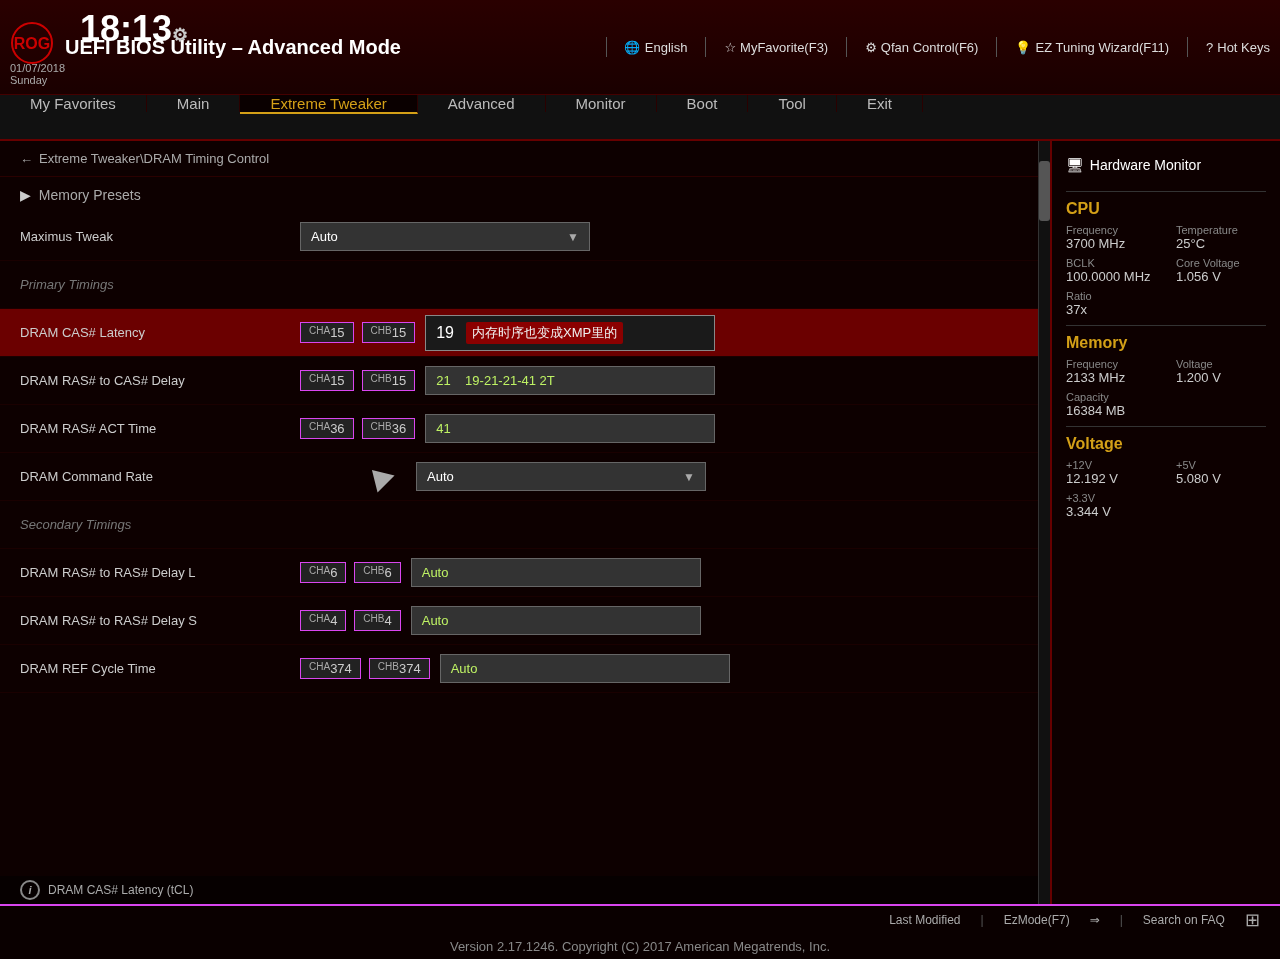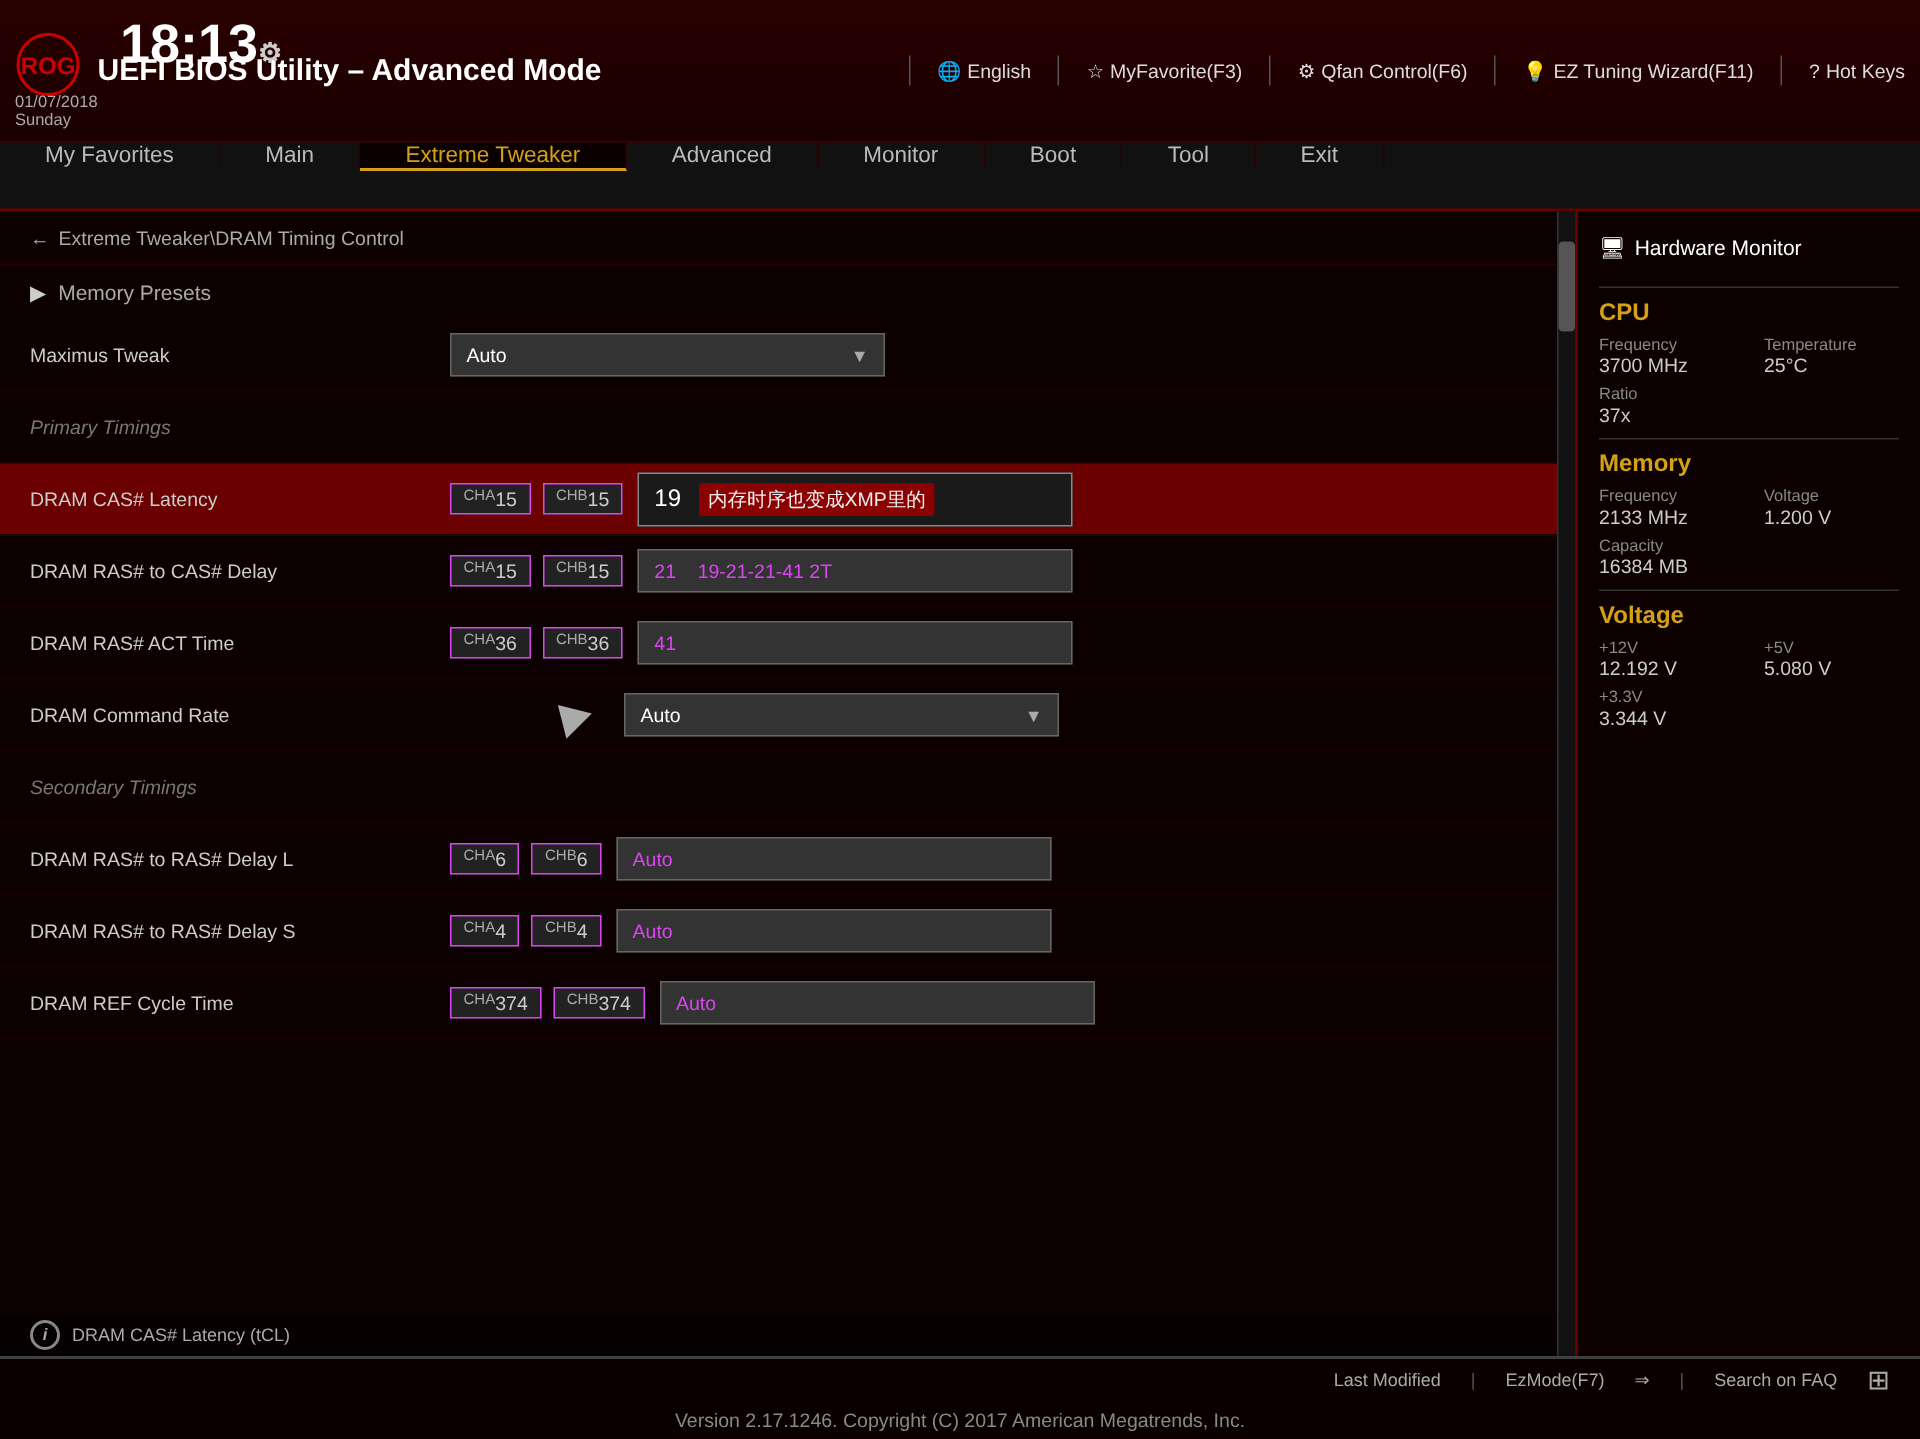--- a/index.html
+++ b/index.html
@@ -200,21 +200,21 @@
       justify-content: space-between;
       cursor: pointer;
     }
     .dropdown-arrow {
       color: #aaa;
       font-size: 12px;
     }
     .text-field {
       background: #333;
       border: 1px solid #666;
-      color: #d946ef;
+      color: #bef264;
       padding: 6px 10px;
       min-width: 290px;
       font-size: 13px;
     }
     .text-field.highlighted-field {
       background: #1a1a1a;
       border-color: #888;
       color: #fff;
     }
     .text-field-value {
@@ -289,21 +289,21 @@
     .hw-divider {
       border: none;
       border-top: 1px solid #333;
       margin: 8px 0;
     }
 
     
     .bottom-bar {
       height: 55px;
       background: #0a0000;
-      border-top: 2px solid #404040;
+      border-top: 2px solid #d946ef;
       display: flex;
       flex-direction: column;
       justify-content: space-around;
       position: relative;
     }
     .bottom-info-row {
       display: flex;
       align-items: center;
       justify-content: flex-end;
       padding: 0 20px;
@@ -620,20 +620,30 @@
         <div class="hw-col-label">Frequency</div>
         <div class="hw-col-value">3700 MHz</div>
       </div>
       <div class="hw-col">
         <div class="hw-col-label">Temperature</div>
         <div class="hw-col-value">25°C</div>
       </div>
     </div>
     <div class="hw-row">
       <div class="hw-col">
+        <div class="hw-col-label">BCLK</div>
+        <div class="hw-col-value">100.0000 MHz</div>
+      </div>
+      <div class="hw-col">
+        <div class="hw-col-label">Core Voltage</div>
+        <div class="hw-col-value">1.056 V</div>
+      </div>
+    </div>
+    <div class="hw-row">
+      <div class="hw-col">
         <div class="hw-col-label">Ratio</div>
         <div class="hw-col-value">37x</div>
       </div>
     </div>
 
     <hr class="hw-divider">
 
     <div class="hw-section-title">Memory</div>
     <div class="hw-row">
       <div class="hw-col">

